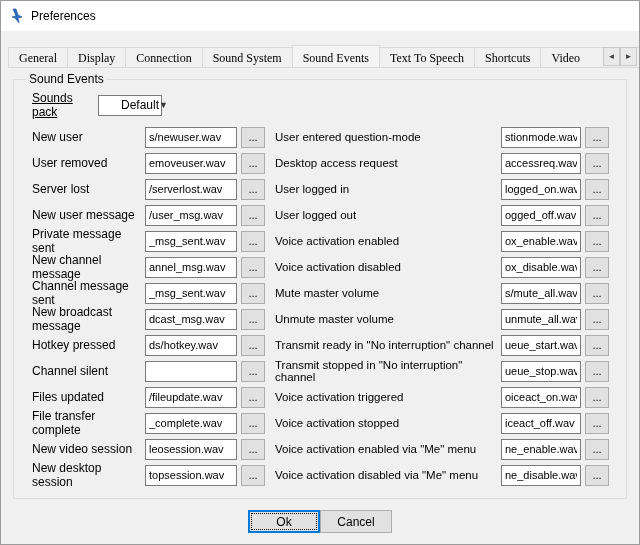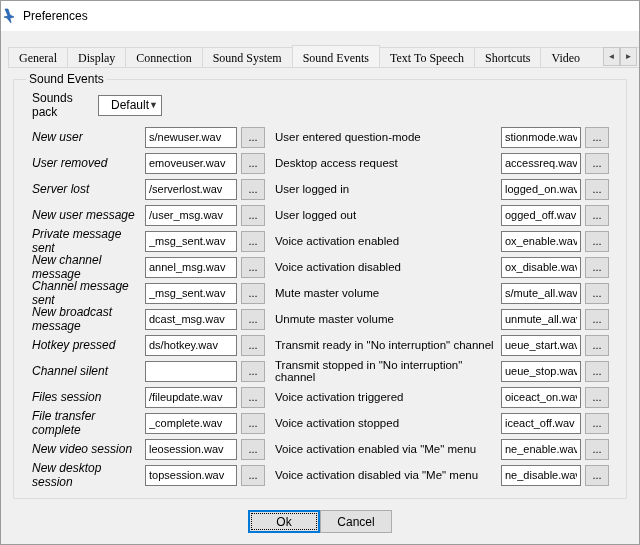--- a/index.html
+++ b/index.html
@@ -10,21 +10,21 @@
     overflow:hidden;
   }
   .window{
     box-sizing:border-box;width:640px;height:545px;
     background:#f0f0f0;border:1px solid #9b9b9b;
     display:flex;flex-direction:column;
   }
   
   .titlebar{
     height:30px;background:#ffffff;display:flex;align-items:center;
-    gap:6px;flex:0 0 auto;
+    padding-left:8px;gap:6px;flex:0 0 auto;
   }
   .app-icon{width:16px;height:16px;display:inline-block;}
   .titlebar .title{font-size:12px;}
   
   .tabbar{
     margin:13px 0 0 7px;display:flex;align-items:flex-end;
     border-bottom:1px solid #d9d9d9;position:relative;
     padding-right:40px;overflow:hidden;flex:0 0 auto;height:23px;
   }
   .tab{
@@ -46,31 +46,31 @@
     background:#e9e9e9;border:1px solid #c8c8c8;color:#444;
   }
   
   .tab-panel{flex:1 1 auto;display:flex;flex-direction:column;padding:4px 6px 0 6px;}
   .groupbox{
     border:1px solid #dcdcdc;margin:0 6px;padding:4px 8px 10px 18px;
     flex:1 1 auto;
   }
   .groupbox legend{padding:0 3px;margin-left:-6px;font-size:12px;}
   .pack-row{display:flex;align-items:center;height:30px;margin-bottom:4px;}
-  .pack-row .pack-label{width:66px;}
+  .pack-row .pack-label{width:66px;text-decoration:underline;}
   .combo{
     box-sizing:border-box;display:inline-flex;align-items:center;
     border:1px solid #7a7a7a;background:#fff;height:21px;width:64px;
-    padding-left:12px;cursor:default;
+    padding-left:22px;cursor:default;
   }
   .combo .combo-arrow{margin-left:auto;padding-right:4px;font-size:9px;color:#333;}
   .columns{display:flex;gap:10px;}
   .col{display:flex;flex-direction:column;}
   .event-row{display:flex;align-items:center;height:26px;}
-  .col-left .row-label{width:113px;flex:0 0 auto;font-style:italic;}
+  .col-left .row-label{width:113px;flex:0 0 auto;}
   .col-left .row-input{width:84px;}
   .col-right .row-label{width:226px;flex:0 0 auto;font-size:11.5px;}
   .col-right .row-input{width:72px;}
   .row-input{
     box-sizing:content-box;height:17px;border:1px solid #7a7a7a;
     padding:1px 3px;font-family:Liberation Sans, sans-serif;font-size:11px;
     background:#fff;
   }
   .browse-btn{
     width:24px;height:21px;margin-left:4px;padding:0;
@@ -178,21 +178,21 @@
               <span class="row-label">Hotkey pressed</span>
               <input type="text" class="row-input" value="ds/hotkey.wav" style="">
               <button class="browse-btn">...</button>
             </div>
             <div class="event-row">
               <span class="row-label">Channel silent</span>
               <input type="text" class="row-input" value="" style="">
               <button class="browse-btn">...</button>
             </div>
             <div class="event-row">
-              <span class="row-label">Files session</span>
+              <span class="row-label">Files updated</span>
               <input type="text" class="row-input" value="/fileupdate.wav" style="">
               <button class="browse-btn">...</button>
             </div>
             <div class="event-row">
               <span class="row-label">File transfer complete</span>
               <input type="text" class="row-input" value="_complete.wav" style="">
               <button class="browse-btn">...</button>
             </div>
             <div class="event-row">
               <span class="row-label">New video session</span>

